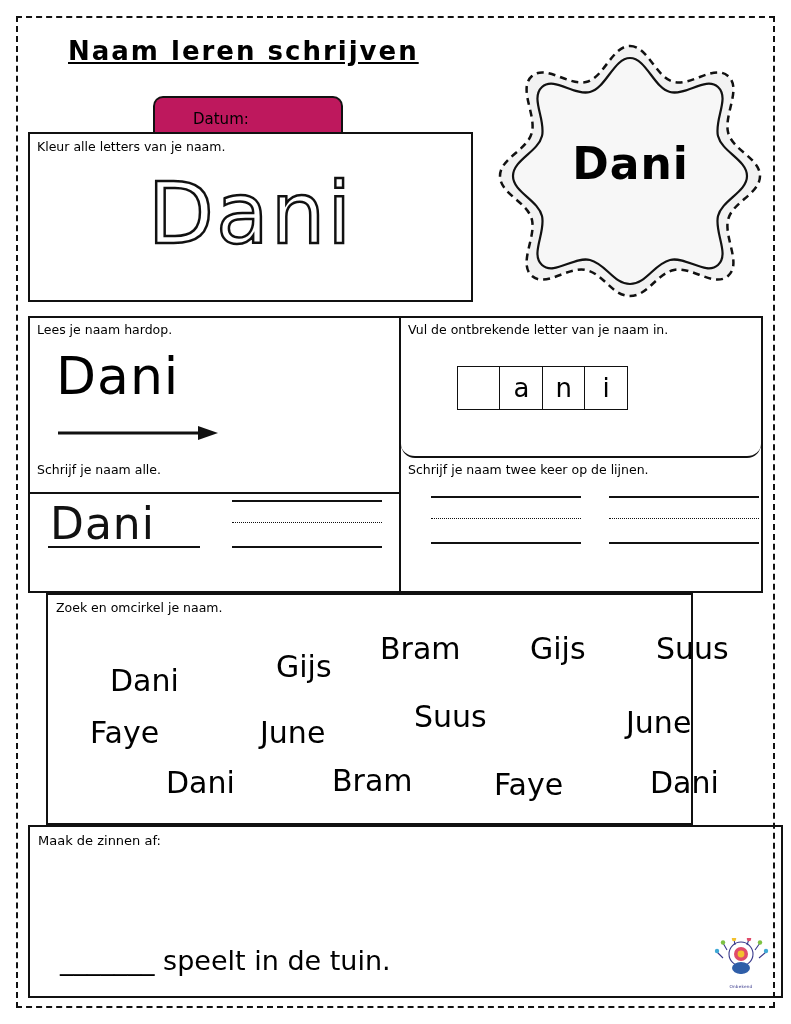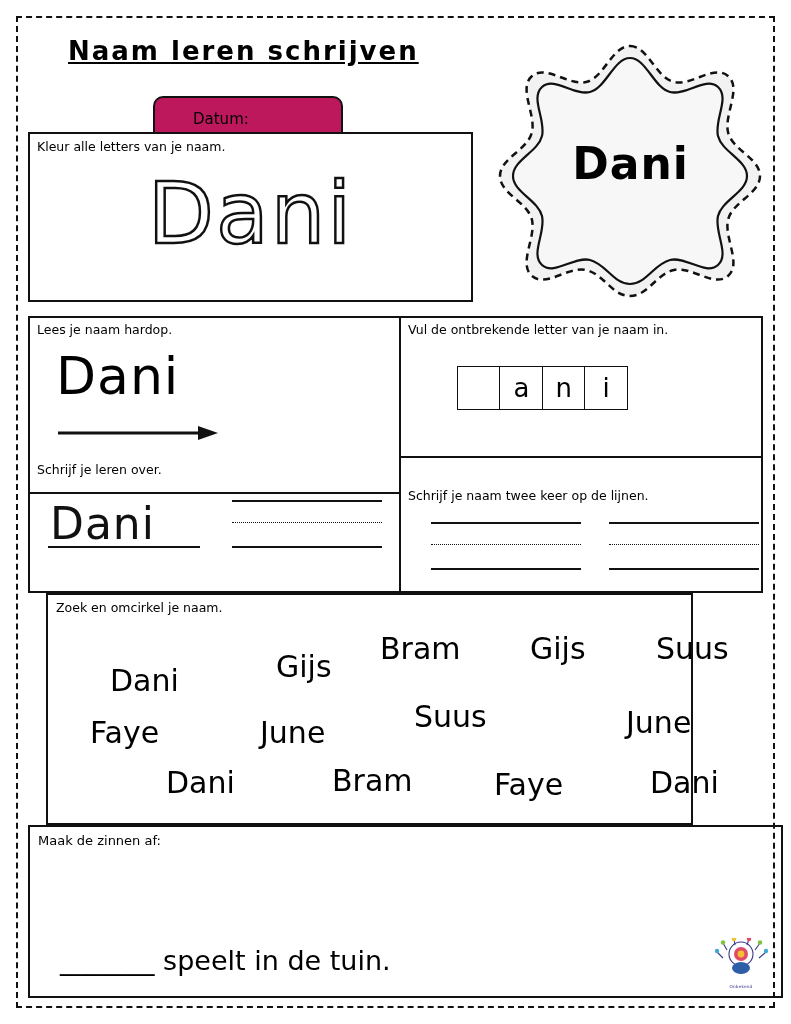--- a/index.html
+++ b/index.html
@@ -118,23 +118,23 @@
     position: absolute;
     left: 0px; top: 290px;
     width: 735px; height: 277px;
     border: 2px solid #111;
     box-sizing: border-box;
   }
   .cell { position: absolute; box-sizing: border-box; }
   .cell .hint { position: absolute; left: 7px; top: 4px; font-size: 12.5px; }
 
   .cell-read   { left: 0;     top: 0;    width: 371px; height: 176px; border-right: 2px solid #111; border-bottom: 2px solid #111; }
-  .cell-fill   { left: 371px; top: 0;    width: 360px; height: 140px; border-bottom: 2px solid #111; }
+  .cell-fill   { left: 371px; top: 0;    width: 360px; height: 140px; border-bottom: 2px solid #111; border-radius: 14px; }
   .cell-trace  { left: 0;     top: 140px;width: 371px; height: 133px; border-right: 2px solid #111; }
-  .cell-lines  { left: 371px; top: 140px;width: 360px; height: 133px; margin-top: 26px; }
+  .cell-lines  { left: 371px; top: 140px;width: 360px; height: 133px; }
 
   .read-name {
     position: absolute;
     left: 26px; top: 28px;
     font-size: 52px;
     letter-spacing: 1px;
   }
   .arrow {
     position: absolute;
     left: 28px; top: 108px;
@@ -307,21 +307,21 @@
         <div class="hint">Vul de ontbrekende letter van je naam in.</div>
         <div class="letterboxes">
           <div class="lbox empty"></div>
           <div class="lbox">a</div>
           <div class="lbox">n</div>
           <div class="lbox">i</div>
         </div>
       </div>
 
       <div class="cell cell-trace">
-        <div class="hint">Schrijf je leren over.</div>
+        <div class="hint">Schrijf je naam alle.</div>
         <div class="trace-name">Dani</div>
         <div class="trace-underline"></div>
         <div class="wline" style="left:202px; top:42px;">
           <div class="top"></div>
             <div class="mid"></div>
             <div class="bottom"></div>
         </div>
       </div>
 
       <div class="cell cell-lines">

